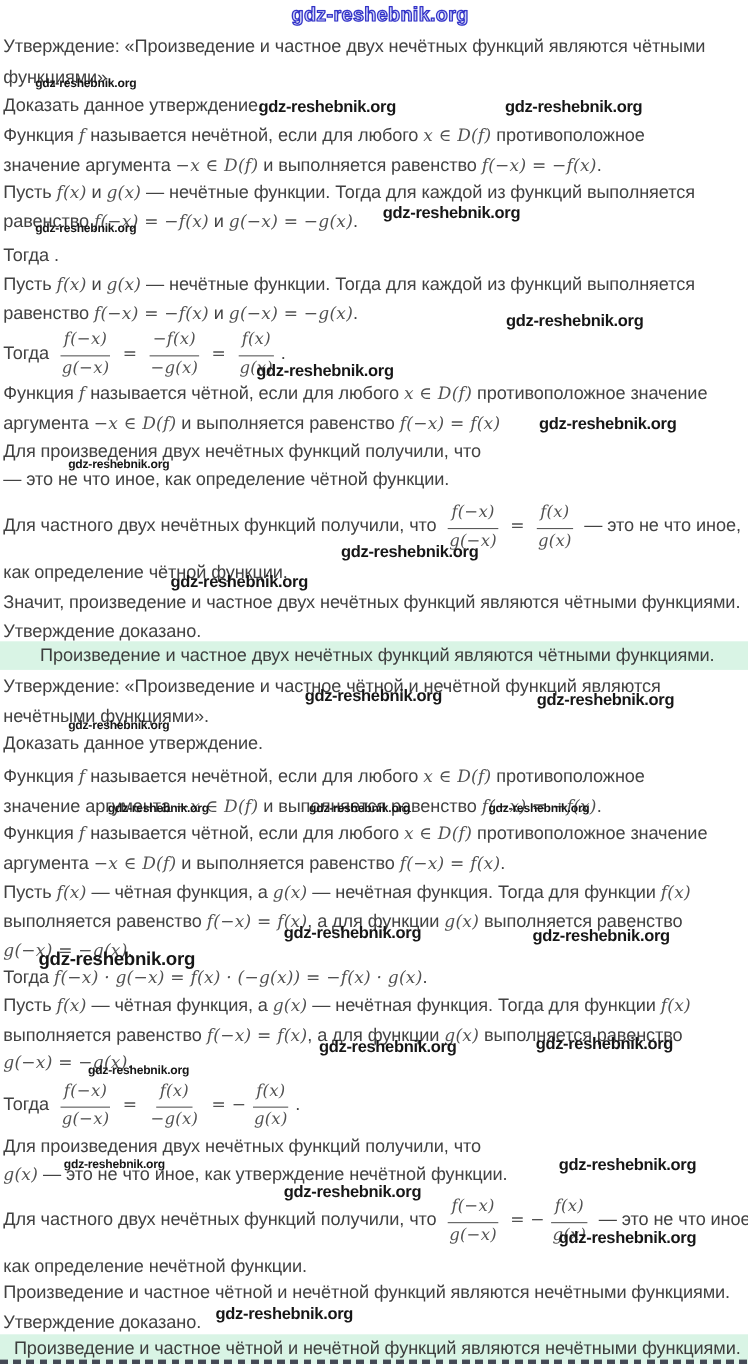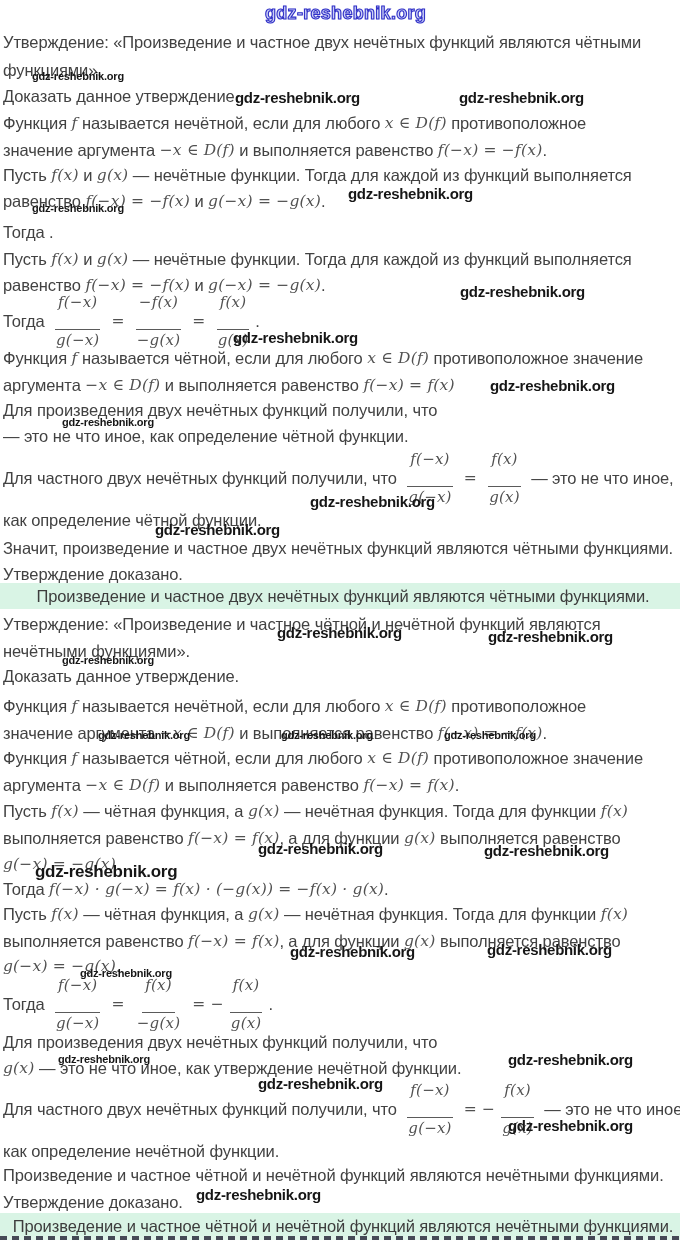--- a/index.html
+++ b/index.html
@@ -5,21 +5,21 @@
   html,body{margin:0;padding:0;background:#ffffff;}
   .page{position:relative;width:680px;height:1240px;overflow:hidden;background:#ffffff;
         font-family:"Liberation Sans",sans-serif;color:#424242;}
   .line{position:absolute;left:3px;white-space:nowrap;font-size:16.5px;line-height:25px;
         letter-spacing:-0.1px;display:flex;align-items:center;height:25px;justify-content:center;}
   .line span{white-space:pre;}
   .math{font-family:"DejaVu Serif",serif;font-style:italic;font-size:15.5px;color:#515151;
         letter-spacing:0.2px;}
   .frac{display:inline-flex;flex-direction:column;align-items:center;margin:0 4px;
         line-height:1.1;font-size:15px;}
-  .fnum{padding:0 3px 19px;border-bottom:1.3px solid #5a5a5a;}
+  .fnum{padding:0 3px 6px;border-bottom:1.3px solid #5a5a5a;}
   .fden{padding:2px 3px 0;}
   .hl{left:0;width:680px;background:#d9f4e5;padding-left:3px;height:26px;color:#3d3d3d;}
   .wm{position:absolute;color:#161616;font-weight:700;white-space:nowrap;z-index:5;}
   .wm.tiny{font-size:11px;font-weight:600;letter-spacing:-0.2px;}
   .wm.med{font-size:15px;letter-spacing:-0.3px;}
   .wm.big{font-size:17px;letter-spacing:-0.3px;}
   .wm.logo{font-size:18px;font-weight:700;color:#ccd0f5;-webkit-text-stroke:1.1px #3232c8;
            text-shadow:0 0 1px #3232c8;letter-spacing:0.3px;}
   .bottom-edge{position:absolute;left:0;top:1236px;width:680px;height:4px;
            background:repeating-linear-gradient(90deg,#454a56 0 7px,#dff5e9 7px 12px);}

